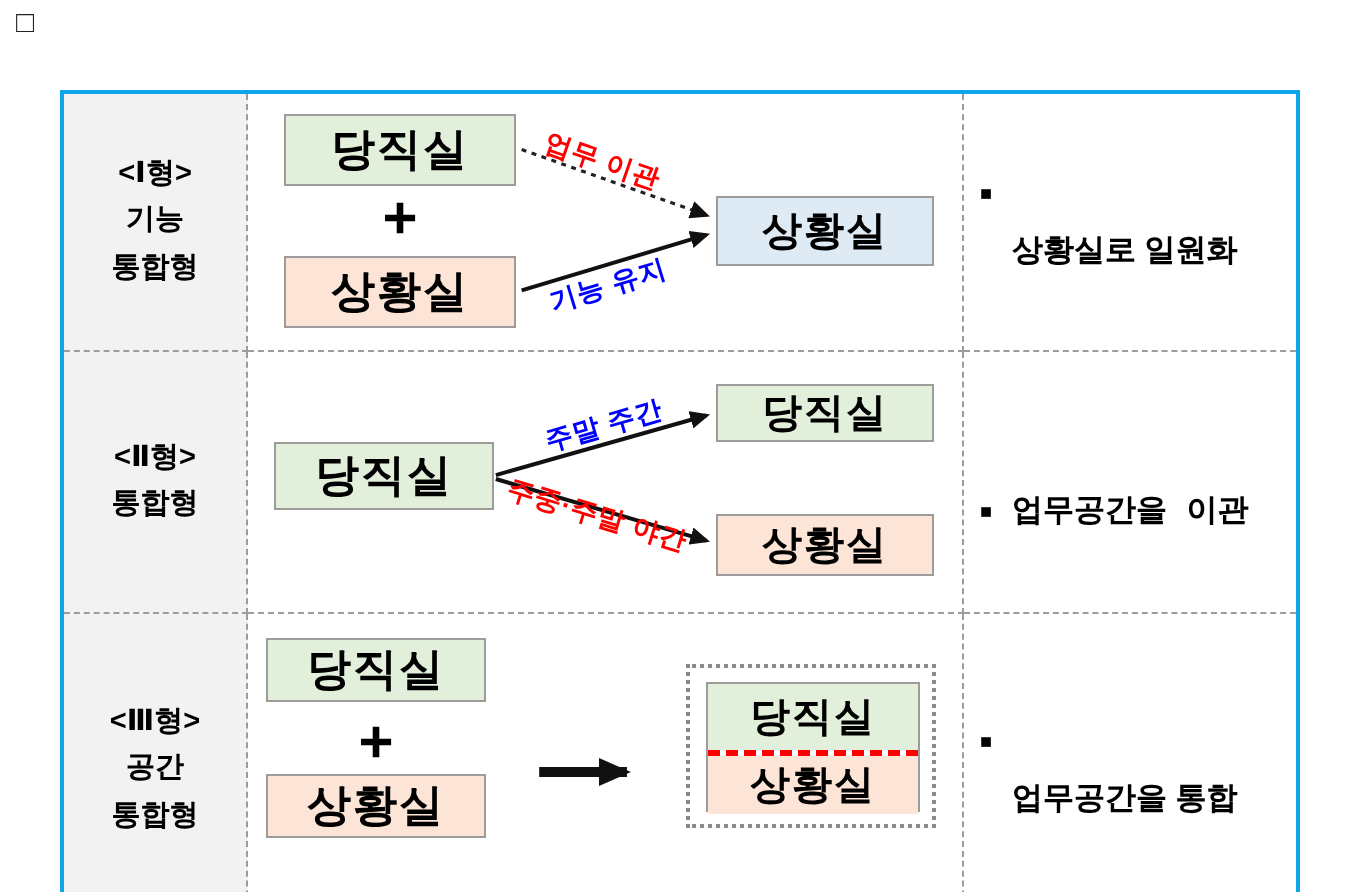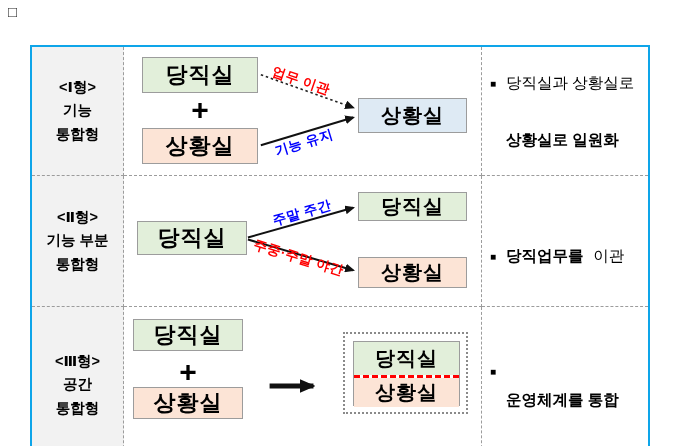--- a/index.html
+++ b/index.html
@@ -52,21 +52,21 @@
     justify-content:center;font-weight:bold;font-size:20px;letter-spacing:1px;}
   .mdiv{border-top:3px dashed var(--divider-red);}
   .mbot{height:29px;background:var(--situation-box-bg);display:flex;align-items:center;
     justify-content:center;font-weight:bold;font-size:20px;letter-spacing:1px;}
 
   .desc{display:flex;flex-direction:column;justify-content:center;
     padding:0 4px 0 8px;font-size:15.5px;line-height:1.75;}
   .dline{position:relative;padding-left:16px;white-space:nowrap;}
   .dline .bullet{position:absolute;left:0;top:6px;font-size:10px;}
   .dline.bold, .dline .b{font-weight:bold;margin-top:29px;}
-  .dline .r{font-weight:normal;margin-left:.35em;}
+  .dline .r{font-weight:bold;margin-left:.35em;}
 </style>
 </head>
 <body>
 
 <div class="stage">
 
   <div class="title">
     <span class="sq">□</span>
   </div>
 
@@ -95,28 +95,26 @@
       <div class="plus" style="left:61px;top:48px">+</div>
       <div class="bx orange big" style="left:18px;top:81px;width:116px;height:36px">상황실</div>
       <div class="bx blue" style="left:234px;top:51px;width:109px;height:35px">상황실</div>
       <div class="alabel red" style="left:147px;top:25px;transform:rotate(19deg)">업무 이관</div>
       <div class="alabel blu" style="left:150px;top:87px;transform:rotate(-17deg)">기능 유지</div>
     </div>
 
     <div class="cell desc lastcol">
       <div class="dline">
         <span class="bullet">■</span>
-        <span>당직실과 상황실로</span>
       </div>
       <div class="dline bold">상황실로 일원화</div>
     </div>
 
     <div class="cell hdr">
       <div>&lt;Ⅱ형&gt;</div>
-      <div>기능 부분</div>
       <div>통합형</div>
     </div>
 
     <div class="cell diag">
       <svg class="arrows" viewBox="0 0 358 131">
         <defs>
           <marker id="ar3" markerUnits="userSpaceOnUse" markerWidth="10" markerHeight="9" refX="8" refY="4.5" orient="auto">
               <path d="M0,0 L10,4.5 L0,9 Z" fill="#111"></path>
             </marker>
           <marker id="ar4" markerUnits="userSpaceOnUse" markerWidth="10" markerHeight="9" refX="8" refY="4.5" orient="auto">
@@ -131,21 +129,21 @@
       <div class="bx orange" style="left:234px;top:81px;width:109px;height:31px">상황실</div>
       <div class="alabel blu" style="left:148px;top:28px;transform:rotate(-16deg)">주말 주간</div>
       <div class="alabel red" style="left:128px;top:73px;transform:rotate(17deg)">주중·주말 야간</div>
     </div>
 
     <div class="cell desc lastcol">
       <div class="dline bold">
         <span class="bullet">■</span>
       </div>
       <div class="dline">
-        <span class="b">당직업무를</span>
+        <span class="b">업무공간을</span>
         <span class="r">이관</span>
       </div>
     </div>
 
     <div class="cell hdr lastrow">
       <div>&lt;Ⅲ형&gt;</div>
       <div>공간</div>
       <div>통합형</div>
     </div>
 
@@ -166,17 +164,17 @@
         <div class="mtop">당직실</div>
         <div class="mdiv"></div>
         <div class="mbot">상황실</div>
       </div>
     </div>
 
     <div class="cell desc lastcol lastrow">
       <div class="dline">
         <span class="bullet">■</span>
       </div>
-      <div class="dline bold">운영체계를 통합</div>
+      <div class="dline bold">업무공간을 통합</div>
     </div>
 
   </div>
 </div>
 
 </body></html>

